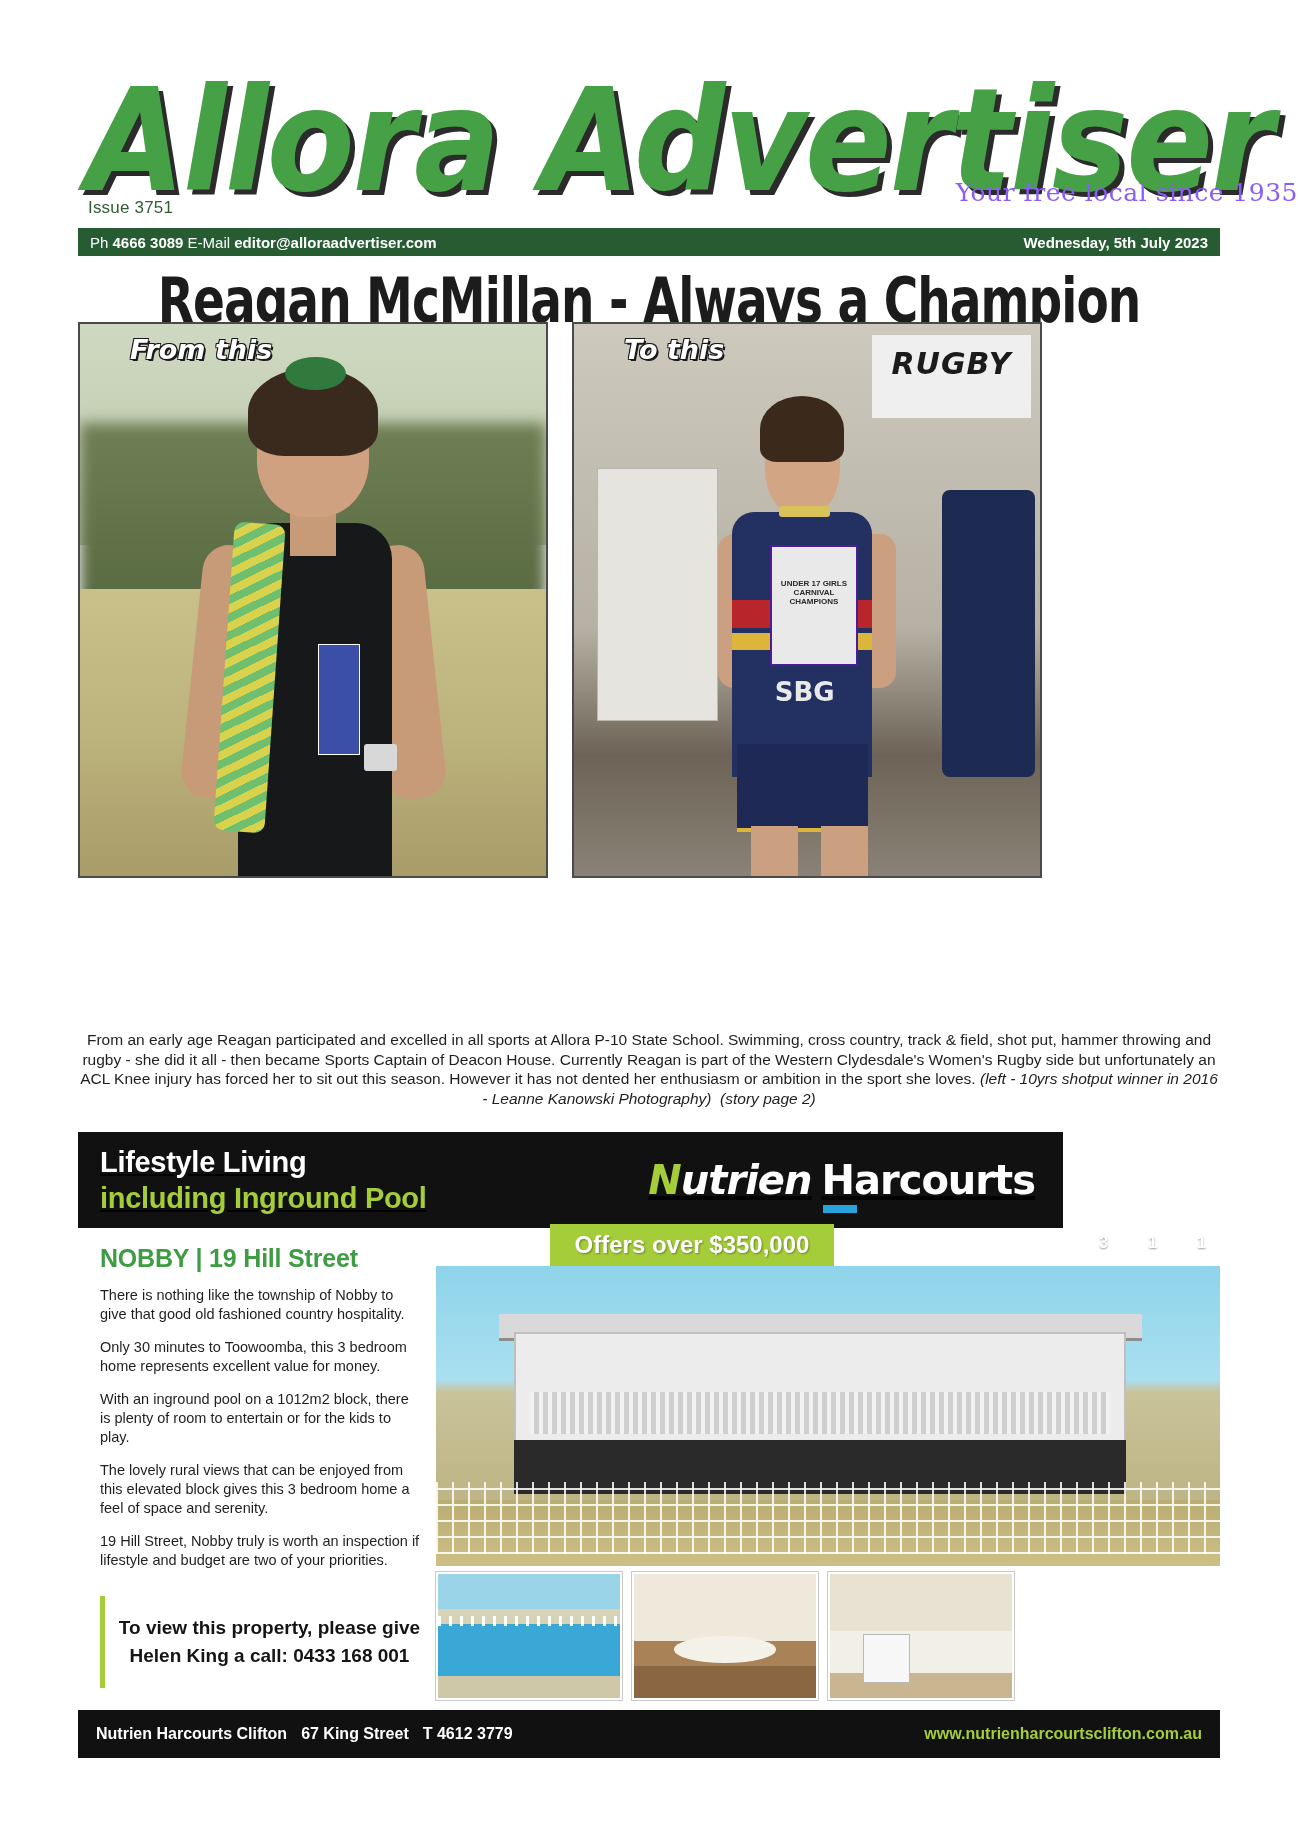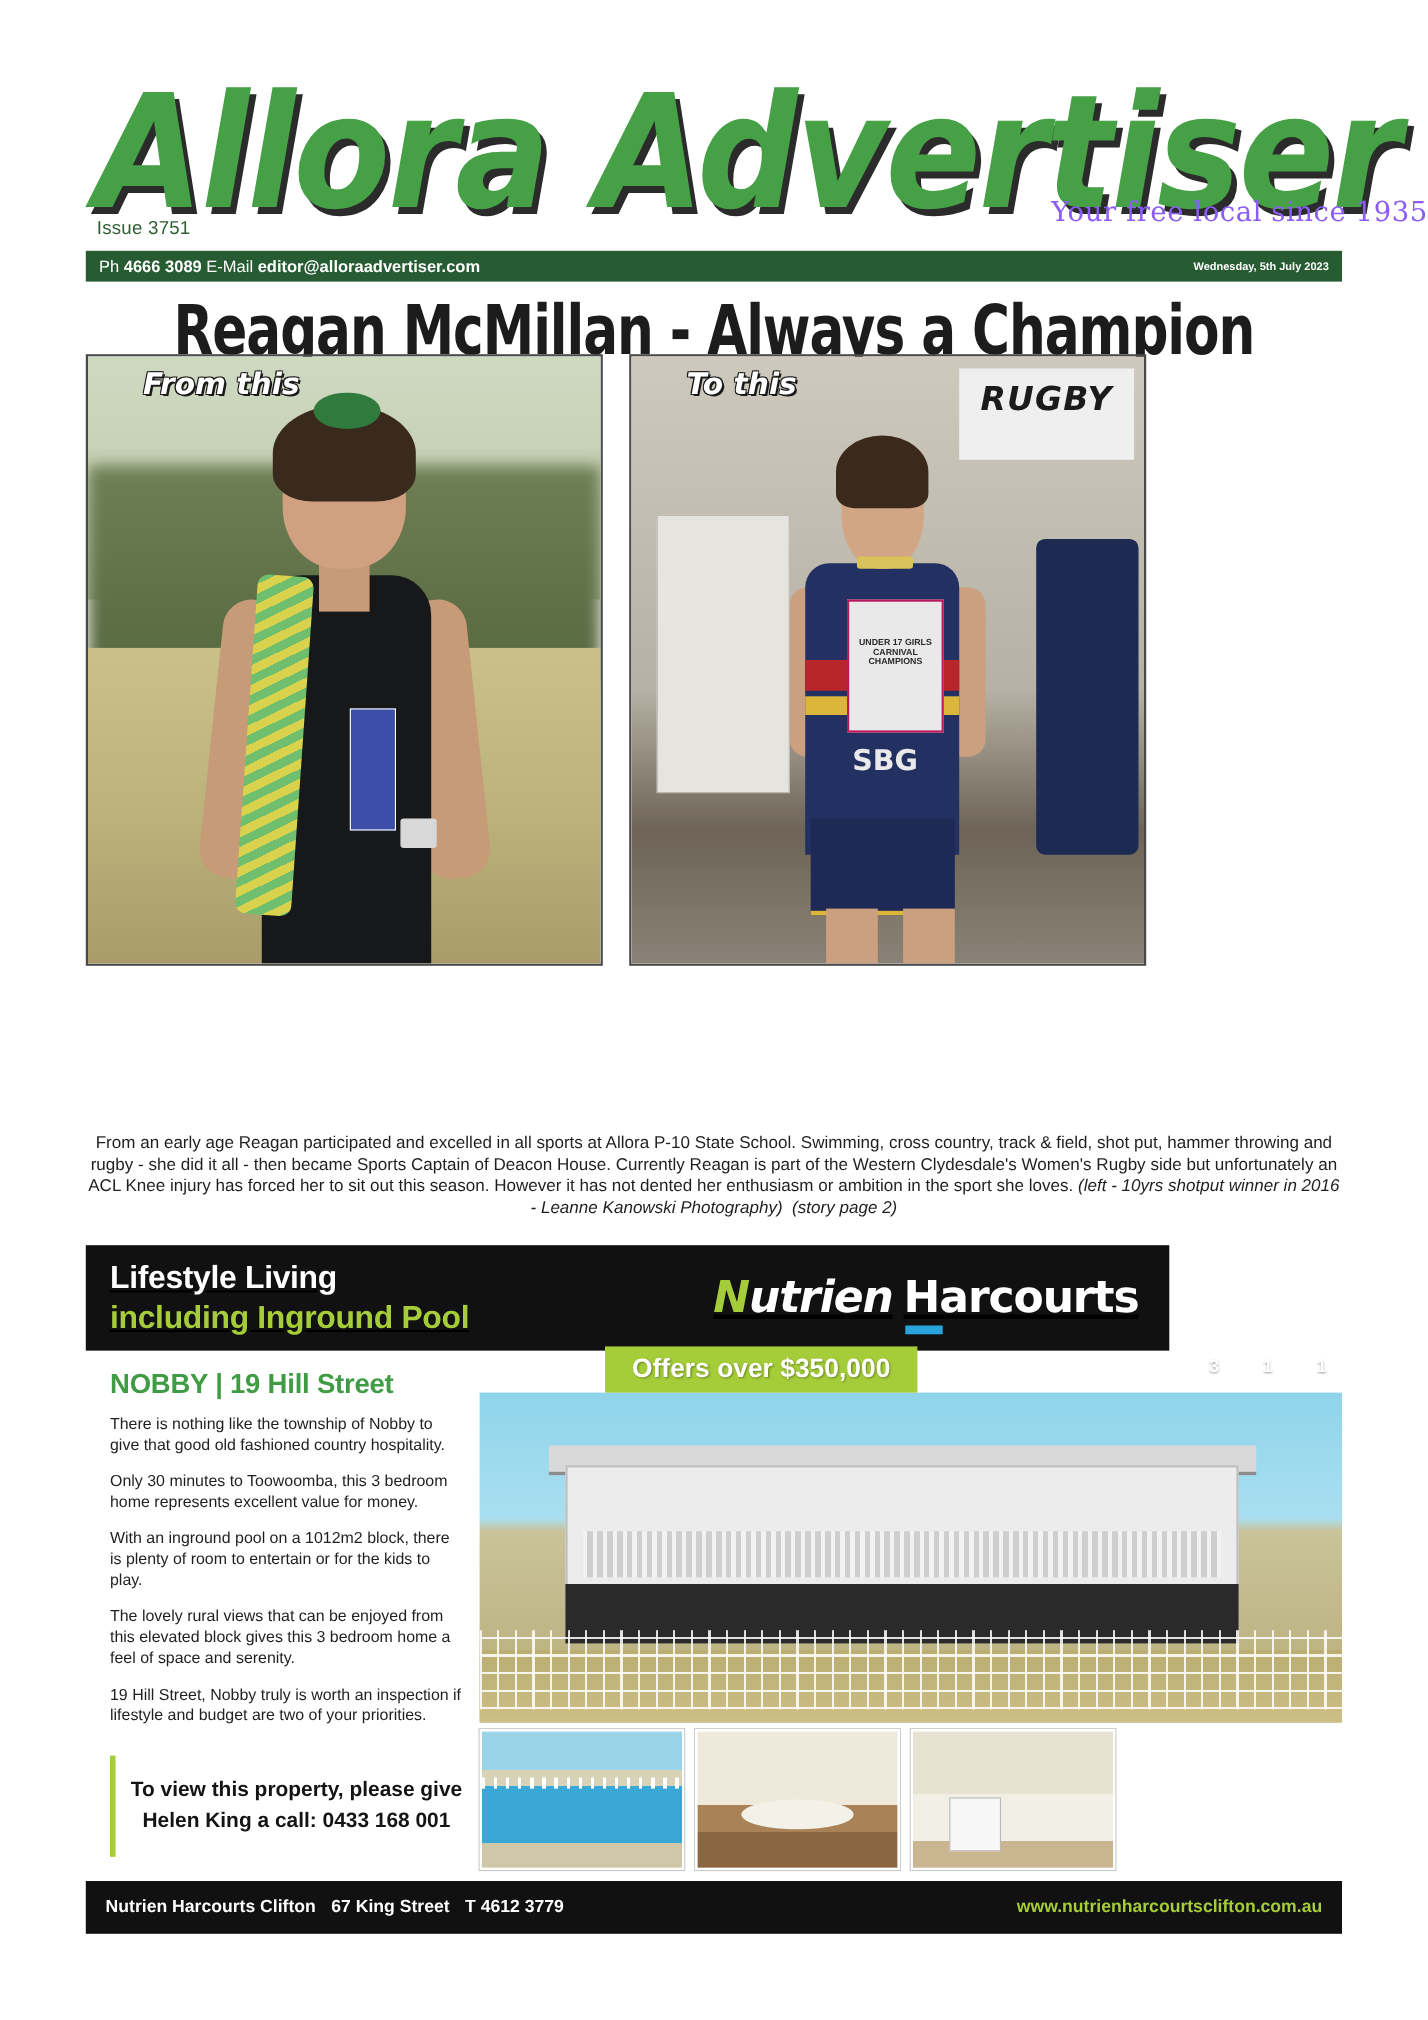--- a/index.html
+++ b/index.html
@@ -45,21 +45,21 @@
 
   
   .contact-bar {
     position: absolute; left: 78px; top: 228px; width: 1142px; height: 28px;
     background: #275c33;
     display: flex; align-items: center; justify-content: space-between;
     padding: 0 12px;
   }
   .contact-left { color:#fff; font-size: 15px; white-space: nowrap; }
   .contact-left .b { font-weight: 700; }
-  .contact-right { color:#fff; font-size: 10px; font-weight: 600; white-space: nowrap; }
+  .contact-right { color:#fff; font-size: 15px; font-weight: 600; white-space: nowrap; }
 
   
   .headline {
     position: absolute; left: 78px; top: 264px; width: 1142px;
     text-align: center;
     font-family: "DejaVu Sans", sans-serif;
     font-weight: 700;
     font-size: 50px;
     color: #1c1c1c;
     letter-spacing: -1px;
@@ -136,21 +136,21 @@
               background:#1e2a55; border-bottom:4px solid #dcb63a; }
   .p2-legL  { position:absolute; left:38%; top:91%; width:10%; height:9%; background:#caa081; }
   .p2-legR  { position:absolute; left:53%; top:91%; width:10%; height:9%; background:#caa081; }
   .p2-head  { position:absolute; left:41%; top:16%; width:16%; height:19%;
               background:#d2a584; border-radius:46%; }
   .p2-hair  { position:absolute; left:40%; top:13%; width:18%; height:12%;
               background:#3b2a1c; border-radius:50% 50% 20% 20%; }
   .p2-medal { position:absolute; left:44%; top:33%; width:11%; height:2%;
               background:#d9c25a; border-radius:3px; }
   .p2-plaque{ position:absolute; left:42%; top:40%; width:19%; height:22%;
-              background:#e9e9e9; border:2px solid #be185d; }
+              background:#e9e9e9; border:2px solid #4c1d95; }
   .p2-plaque .t { margin-top:38%; text-align:center; font-size:8px; font-weight:700; color:#2a2a2a; }
   .p2-sbg   { position:absolute; left:39%; top:64%; width:21%; height:8%;
               color:#e9e9e9; font-family:"DejaVu Sans",sans-serif; font-weight:700;
               font-size:26px; text-align:center; }
   .p2-armL  { position:absolute; left:31%; top:38%; width:9%; height:28%;
               background:#caa081; border-radius:16px; }
   .p2-armR  { position:absolute; left:60%; top:38%; width:9%; height:28%;
               background:#caa081; border-radius:16px; }
 
   

